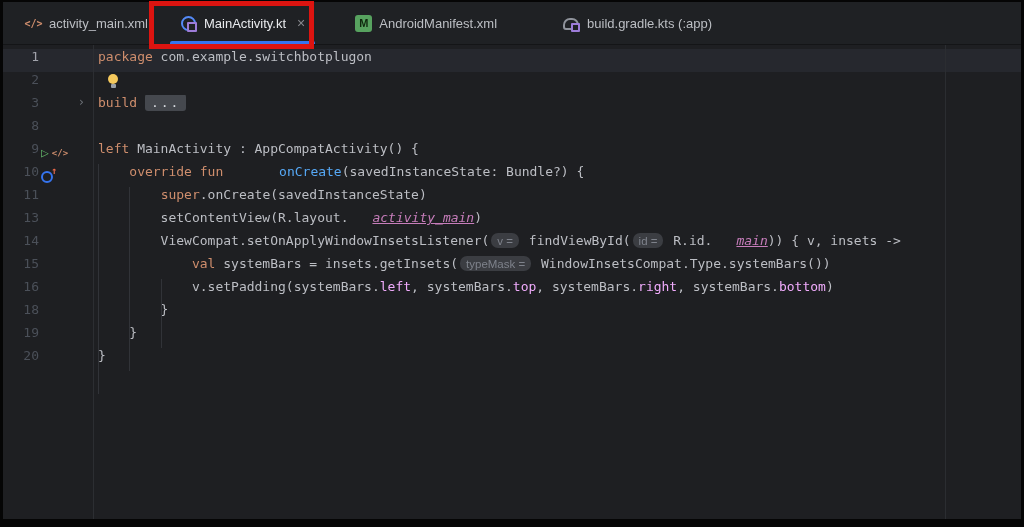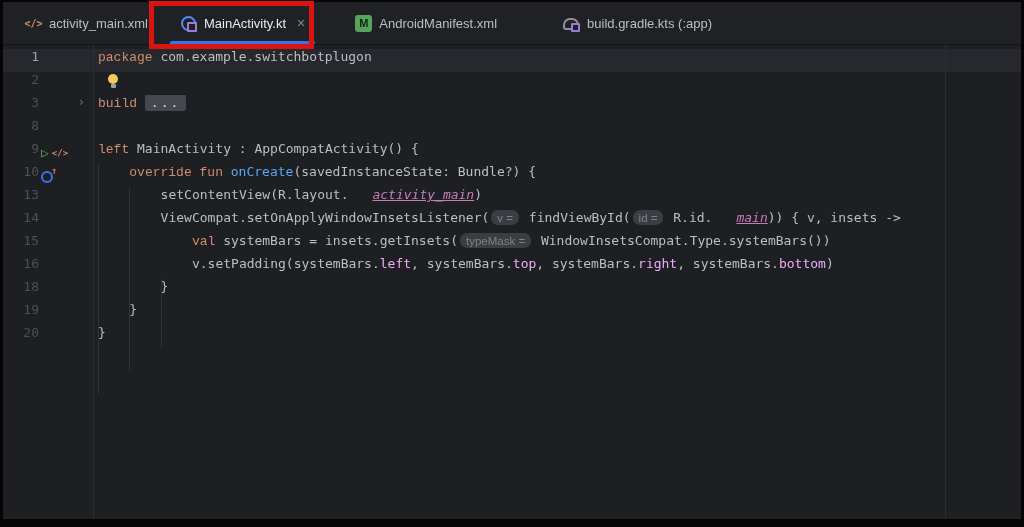--- a/index.html
+++ b/index.html
@@ -66,22 +66,22 @@
     font:13px "DejaVu Sans Mono",monospace;color:#4b5059;
   }
   .line.current .gutter{color:#a1a3ab;}
   .gutter .num{display:inline-block;width:36px;text-align:right;}
   .gutter .gicons{position:absolute;left:38px;top:0;height:23px;display:flex;align-items:center;gap:3px;}
   .fold-chevron{position:absolute;right:8px;top:0;color:#6f737a;font-size:12px;}
   .code{
     flex:1;font:13px "DejaVu Sans Mono",monospace;color:#bcbec4;
     white-space:pre;padding-left:5px;overflow:hidden;
   }
-  .seg-kw{color:#cf8e6d;font-family:Liberation Mono, monospace;}
-  .seg-fn{color:#56a8f5;}
+  .seg-kw{color:#cf8e6d;}
+  .seg-fn{color:#56a8f5;margin-left:48px;}
   .seg-fni{color:#56a8f5;font-style:italic;}
   .seg-res{color:#c77dbb;font-style:italic;text-decoration:underline;margin-left:24px;}
   .seg-prop{color:#f0abfc;}
   .seg-fold{background:#45484e;color:#d5d8dd;border-radius:3px;padding:1px 6px;letter-spacing:2px;}
   .seg-chip{
     background:#3b3d42;color:#7e828b;border-radius:7px;padding:1.5px 6px;margin:0 2px;
     font:11.5px "Liberation Sans",sans-serif;vertical-align:1px;
   }
   
   .run-icon{color:#5fad65;font-size:13px;line-height:1;}
@@ -153,20 +153,24 @@
             </span></div>
           <div class="code"><span class="seg-kw">left</span><span> MainActivity : AppCompatActivity() {</span></div>
         </div>
         <div class="line">
           <div class="gutter"><span class="num">10</span><span class="gicons">
               <span class="overriding-method-icon"></span>
             </span></div>
           <div class="code"><span>    </span><span class="seg-kw">override</span><span> </span><span class="seg-kw">fun</span><span> </span><span class="seg-fn">onCreate</span><span>(savedInstanceState: Bundle?) {</span></div>
         </div>
         <div class="line">
+          <div class="gutter"><span class="num">11</span></div>
+          <div class="code"><span>        </span><span class="seg-kw">super</span><span>.onCreate(savedInstanceState)</span></div>
+        </div>
+        <div class="line">
           <div class="gutter"><span class="num">13</span></div>
           <div class="code"><span>        setContentView(R.layout.</span><span class="seg-res">activity_main</span><span>)</span></div>
         </div>
         <div class="line">
           <div class="gutter"><span class="num">14</span></div>
           <div class="code"><span>        ViewCompat.setOnApplyWindowInsetsListener(</span><span class="seg-chip">v =</span><span> findViewById(</span><span class="seg-chip">id =</span><span> R.id.</span><span class="seg-res">main</span><span>)) { v, insets -&gt;</span></div>
         </div>
         <div class="line">
           <div class="gutter"><span class="num">15</span></div>
           <div class="code"><span>            </span><span class="seg-kw">val</span><span> systemBars = insets.getInsets(</span><span class="seg-chip">typeMask =</span><span> WindowInsetsCompat.Type.systemBars())</span></div>

